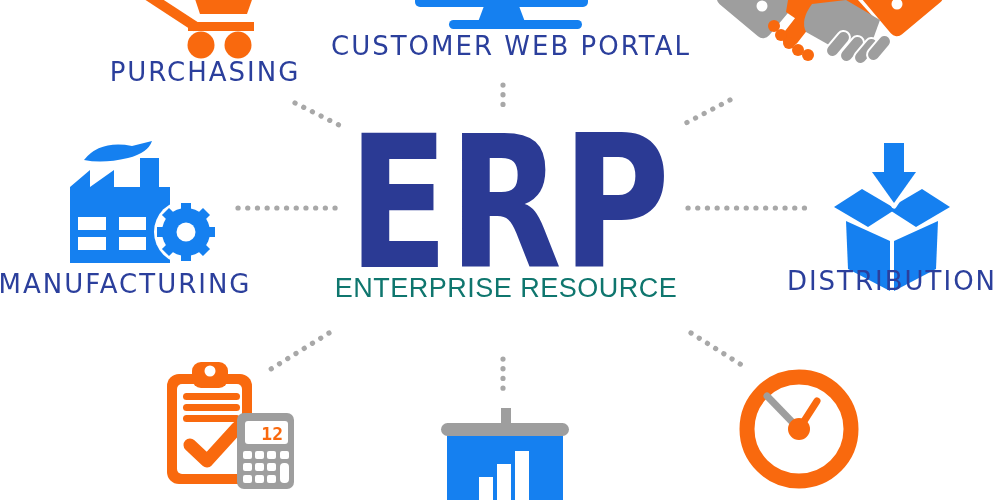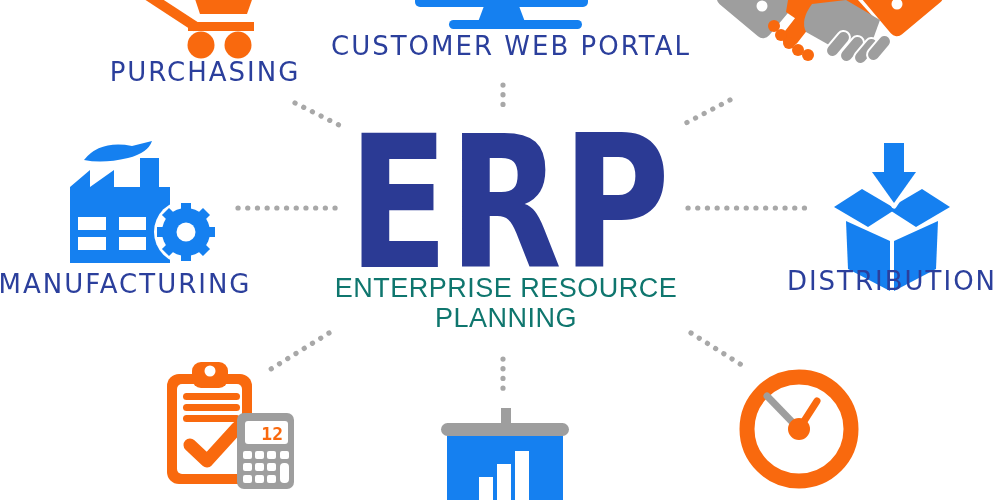--- a/index.html
+++ b/index.html
@@ -172,15 +172,14 @@
 
     <text x="509" y="267" text-anchor="middle" font-family="DejaVu Sans, sans-serif" font-size="184" font-weight="bold" fill="#2B3A94" textLength="322" lengthAdjust="spacingAndGlyphs">ERP</text>
   </svg>
 
   <div class="label" style="left:205px;top:59px;">PURCHASING</div>
   <div class="label" style="left:511px;top:33px;">CUSTOMER WEB PORTAL</div>
   <div class="label" style="left:892px;top:268px;">DISTRIBUTION</div>
   <div class="label" style="left:125px;top:271px;">MANUFACTURING</div>
 
   <div class="sub" style="left:506px;top:275px;">ENTERPRISE RESOURCE</div>
-  <div class="sub" style="left:506px;top:305px;">PLANNING</div>
 
 </div>
 
 </body></html>

